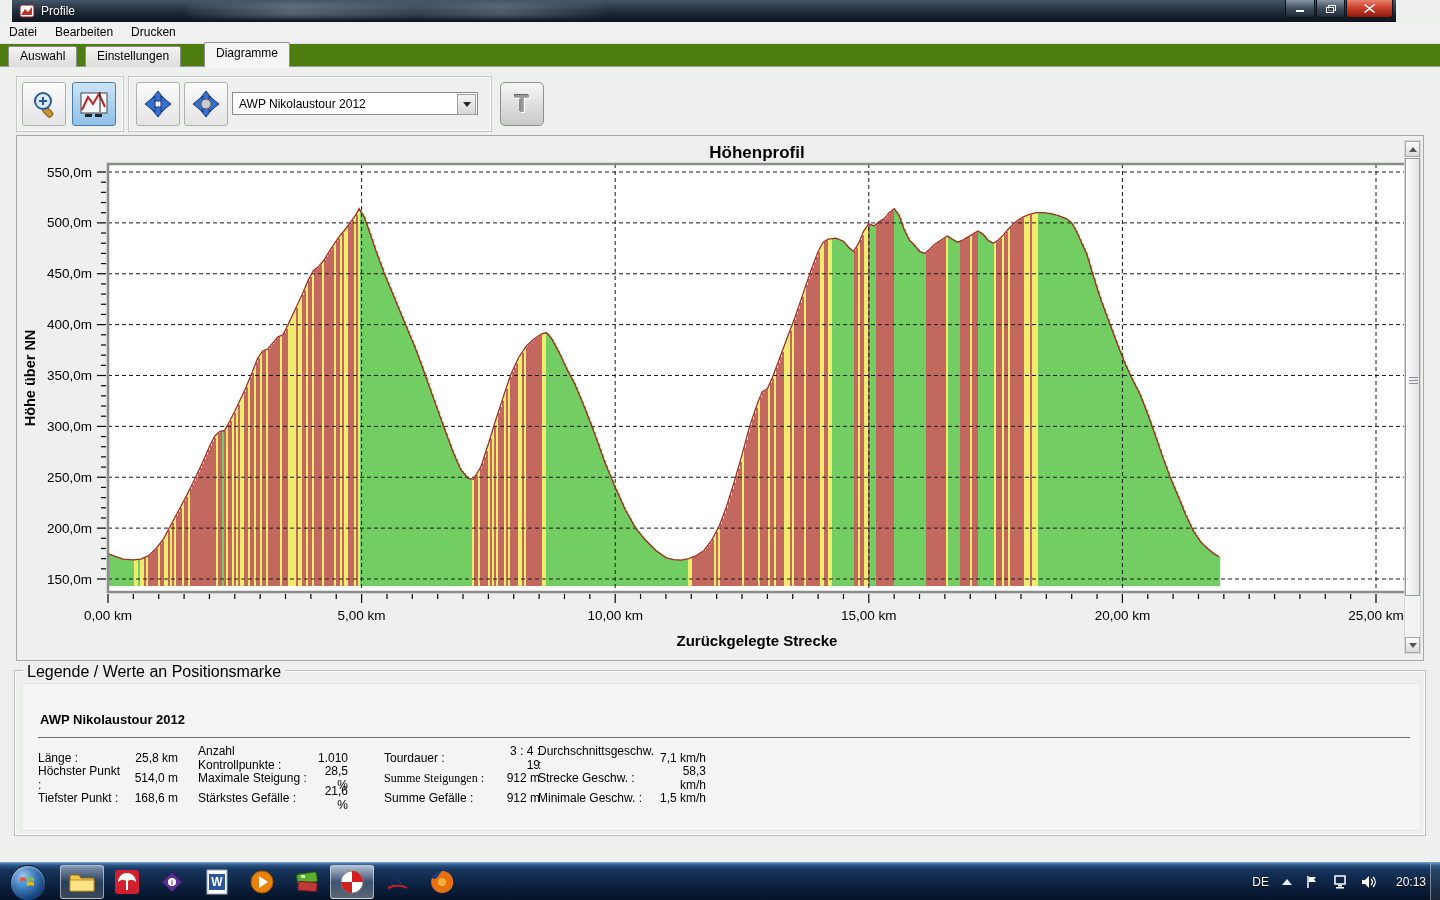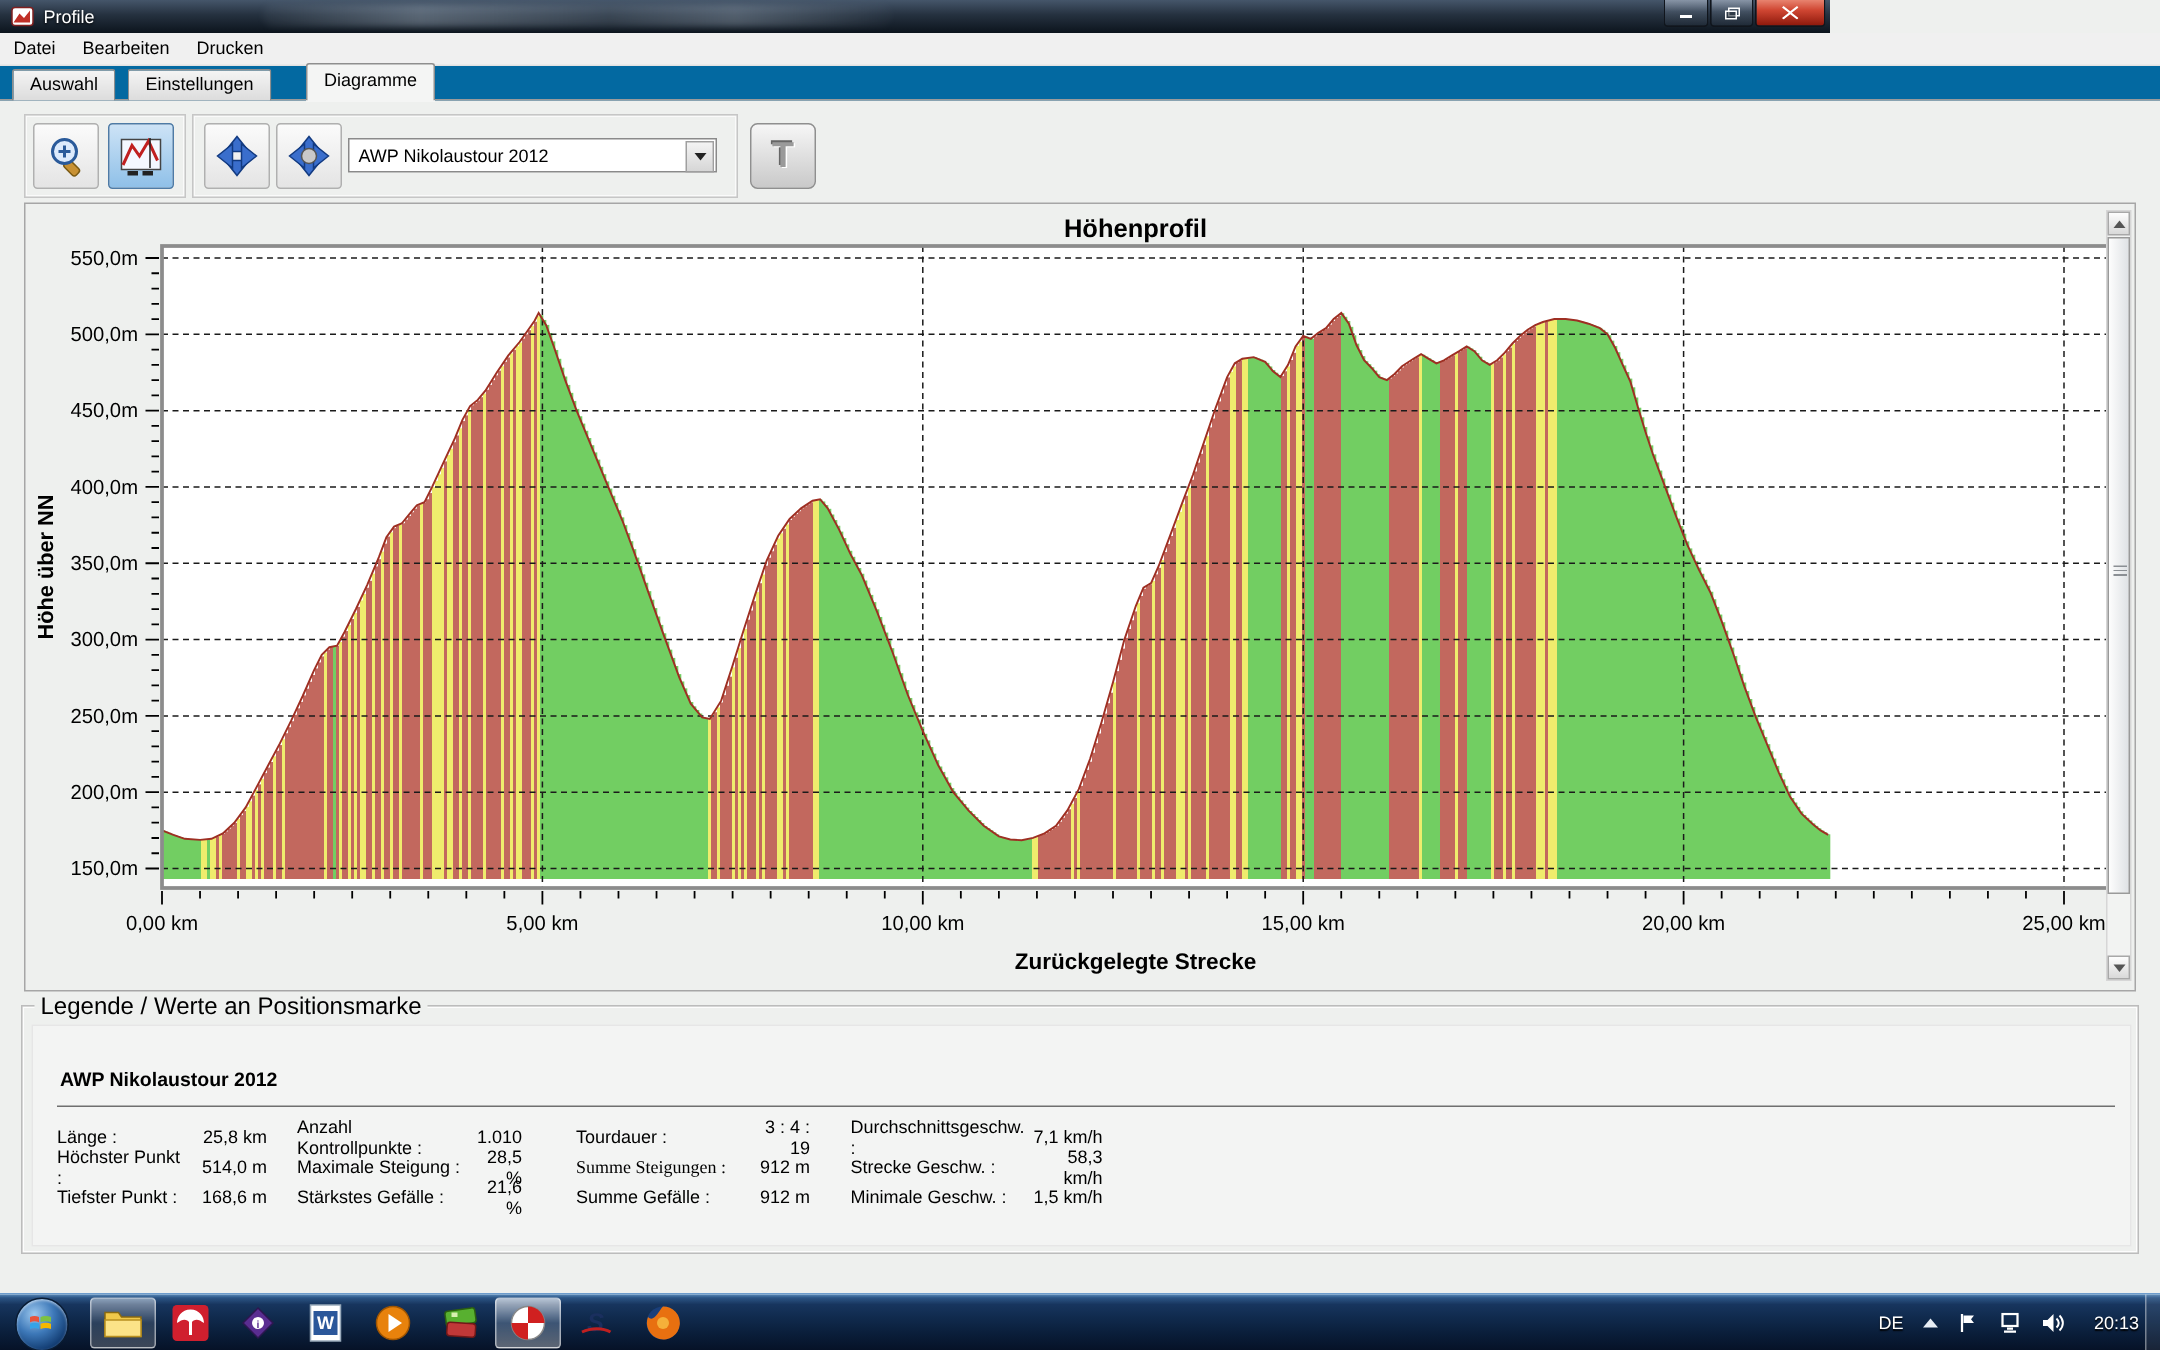--- a/index.html
+++ b/index.html
@@ -1,37 +1,37 @@
 <!DOCTYPE html>
 <html><head>
 <meta charset="utf-8">
 <style>
   html,body{margin:0;padding:0;}
   #root{position:relative;width:1440px;height:900px;background:#eef0ee;overflow:hidden;
         font-family:"Liberation Sans",sans-serif;font-size:12px;color:#000;}
   
-  #titlebar{position:absolute;left:0;top:0;width:1220px;height:22px;
+  #titlebar{position:absolute;left:12px;top:0;width:1384px;height:22px;
     background:linear-gradient(180deg,#45566a 0%,#25313f 45%,#0c141d 100%);}
   #titlebar .ghost{position:absolute;left:175px;top:3px;width:420px;height:15px;border-radius:8px;
     background:linear-gradient(90deg,rgba(190,205,220,.05),rgba(190,205,220,.35) 25%,rgba(190,205,220,.15) 55%,rgba(190,205,220,.3) 75%,rgba(190,205,220,.02));
     filter:blur(2px);}
   #win-icon{position:absolute;left:7px;top:3px;width:16px;height:16px;}
   #win-title{position:absolute;left:29px;top:4px;color:#fff;font-size:12px;text-shadow:0 1px 2px #000;}
   #win-buttons{position:absolute;right:3px;top:0;display:flex;}
   .wbtn{height:18px;border:1px solid #10151c;border-top:none;display:flex;align-items:center;justify-content:center;
     border-bottom-left-radius:3px;border-bottom-right-radius:3px;margin-left:1px;
     background:linear-gradient(180deg,rgba(190,200,215,.55),rgba(110,125,145,.35) 45%,rgba(40,52,66,.55));box-sizing:border-box;}
   .wbtn svg{display:block;}
   .wbtn.min{width:30px;} .wbtn.max{width:29px;}
   .wbtn.close{width:47px;background:linear-gradient(180deg,#e8836f 0%,#cf4632 40%,#8e190c 100%);}
   
   #menubar{position:absolute;left:0;top:22px;width:1440px;height:21px;background:#f0f0f0;border-bottom:1px solid #e2e2e2;}
   .menu-item{display:inline-block;padding:3px 9px;cursor:default;}
   
-  #tabstrip{position:absolute;left:0;top:44px;width:1440px;height:23px;background:#0369a1;}
+  #tabstrip{position:absolute;left:0;top:44px;width:1440px;height:23px;background:#4d7c0f;}
   #tabstrip .strip-line{position:absolute;left:0;bottom:0;width:1440px;height:1px;background:#9a9a9a;}
   .tab{position:absolute;bottom:0;height:18px;padding:2px 11px 0 11px;border:1px solid #8e8e8e;border-bottom:none;
     background:linear-gradient(180deg,#f4f4f4,#dcdcdc);border-top-left-radius:2px;border-top-right-radius:2px;z-index:1;}
   .tab.active{height:21px;background:#f4f5f4;z-index:3;padding-top:3px;box-shadow:0 1px 0 #f4f5f4;}
   
   .tool-frame{position:absolute;border:1px solid #c6c6c6;background:#eef0ee;box-shadow:inset 0 0 0 1px #fafafa;}
   .tbtn{position:absolute;width:42px;height:42px;border:1px solid #b0b0b0;border-radius:3px;
     background:linear-gradient(180deg,#fbfbfb,#e4e4e4);display:flex;align-items:center;justify-content:center;}
   .tbtn.checked{background:linear-gradient(180deg,#cde3f6,#8fc0e8);border-color:#4e7ba6;}
   #combo{position:absolute;left:232px;top:92px;width:246px;height:23px;border:1px solid #8a8a8a;background:#fff;box-sizing:border-box;}
@@ -913,21 +913,21 @@
             </div>
             <div class="stat-row">
               <span class="stat-label" style="width: 110px; font-family: Liberation Serif, serif;">Summe Steigungen :</span>
               <span class="stat-value" style="width: 46px;">912 m</span>
             </div>
             <div class="stat-row">
               <span class="stat-label" style="width: 110px;">Summe Gefälle :</span>
               <span class="stat-value" style="width: 46px;">912 m</span>
             </div>
           </div>
-          <div class="stat-col" style="left: 545px;">
+          <div class="stat-col" style="left: 516px;">
             <div class="stat-row">
               <span class="stat-label" style="width: 120px;">Durchschnittsgeschw. :</span>
               <span class="stat-value" style="width: 48px;">7,1 km/h</span>
             </div>
             <div class="stat-row">
               <span class="stat-label" style="width: 120px;">Strecke Geschw. :</span>
               <span class="stat-value" style="width: 48px;">58,3 km/h</span>
             </div>
             <div class="stat-row">
               <span class="stat-label" style="width: 120px;">Minimale Geschw. :</span>

